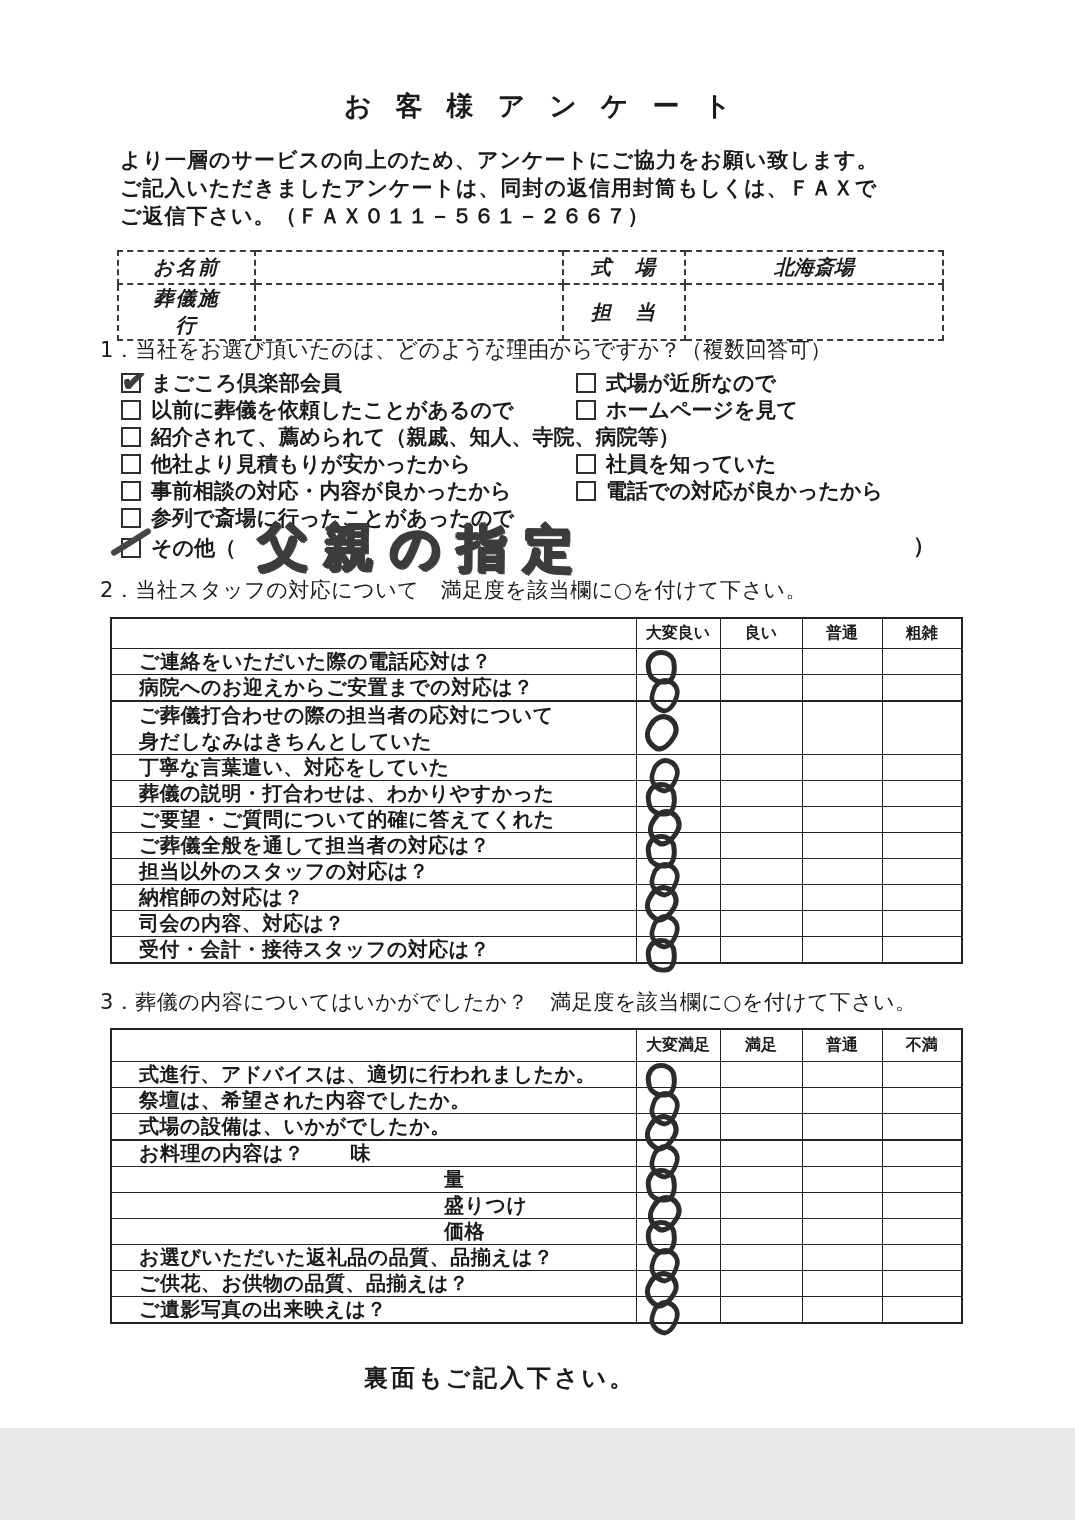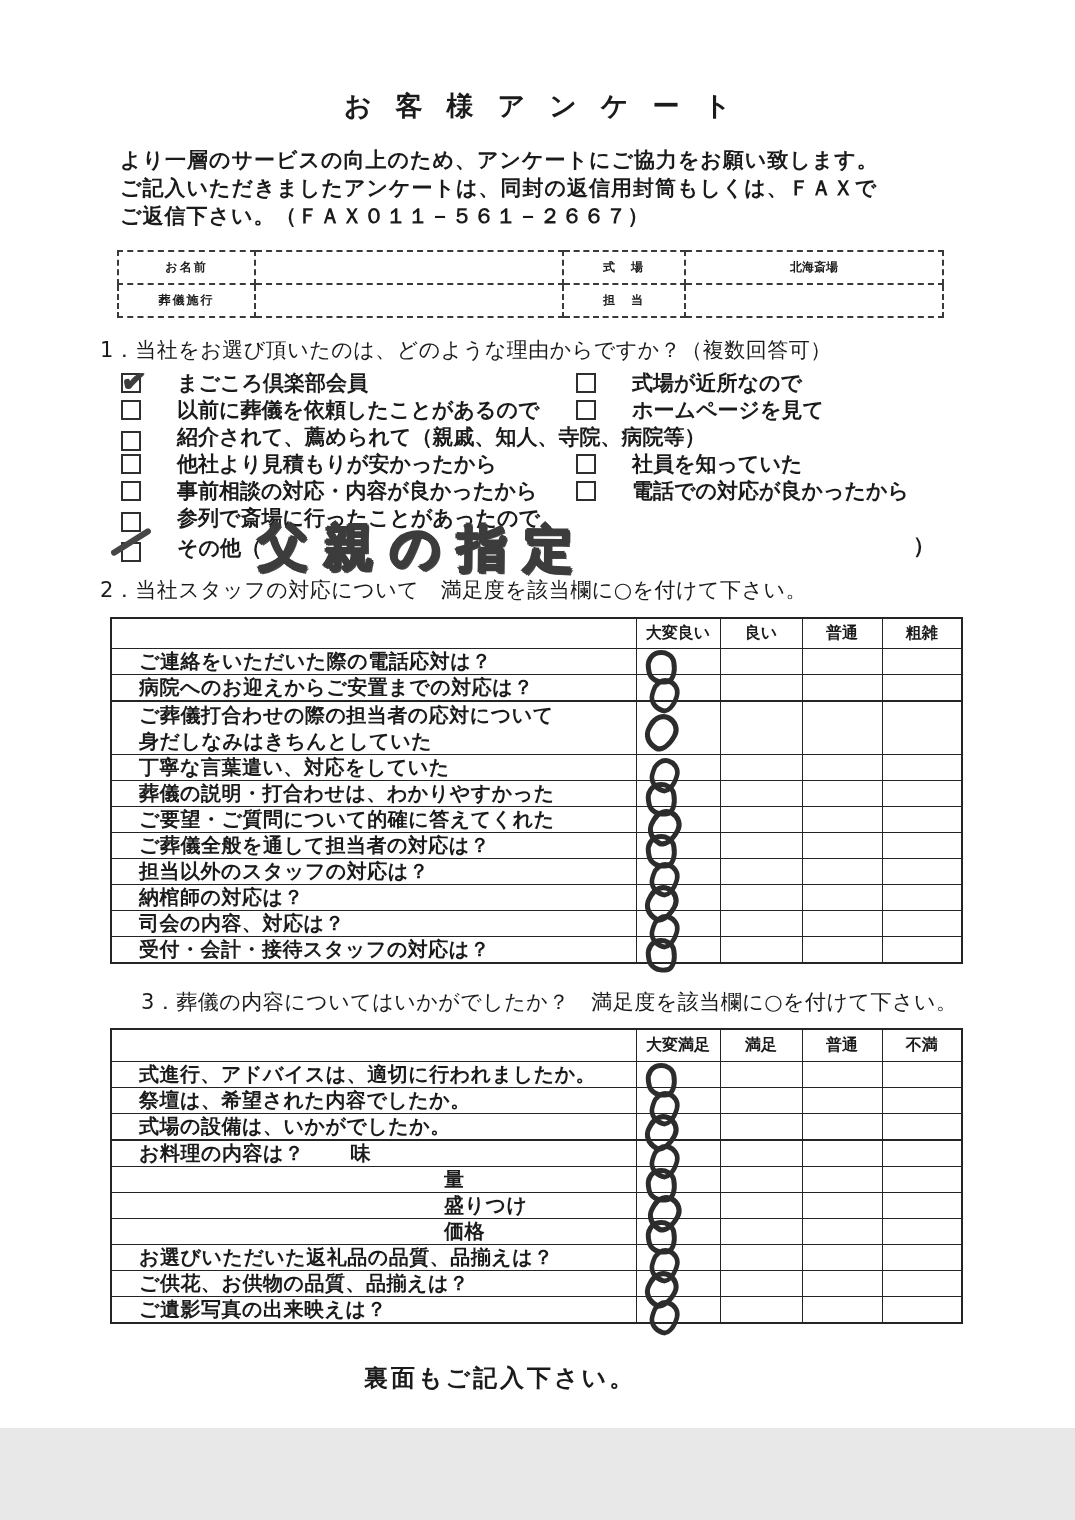--- a/index.html
+++ b/index.html
@@ -18,58 +18,58 @@
   .intro {
     position:absolute; top:146px; left:120px; width:830px;
     font-size:21px; font-weight:600; line-height:28px; letter-spacing:1px;
   }
   
   .info-table {
     position:absolute; top:250px; left:117px;
     border-collapse:collapse; table-layout:fixed;
   }
   .info-table td {
-    border:2px dashed #3a3a3a; height:31px; font-size:12px; font-weight:600;
-    padding:0 24px; overflow:hidden;
+    border:2px dashed #3a3a3a; height:31px; font-size:20px; font-weight:600;
+    padding:0 24px; overflow:hidden;font-style:italic;
   }
   .info-table td.lbl { text-align:center; letter-spacing:2px; }
   .info-table td.val { text-align:center; }
   
   .q1 { position:absolute; top:336px; left:100px; width:900px; }
   .q-heading { font-size:21px; font-weight:400; letter-spacing:0.5px; white-space:nowrap; }
   .cb-row { display:flex; align-items:center; height:27px; position:relative; }
   .cb-row.first { margin-top:5px; }
   .cb-cell { display:flex; align-items:center; }
   .cb-cell.left { width:455px; flex:none; }
-  .cb-cell.wide { width:auto;align-items:flex-end; }
+  .cb-cell.wide { width:auto; }
   .cb-box {
     position:relative; flex:none; width:16px; height:16px;
     border:2px solid #2f2f2f; margin-left:21px; background:#fff;
   }
-  .cb-label { margin-left:36px; font-size:21px; font-weight:600; white-space:nowrap; }
+  .cb-label { margin-left:10px; font-size:21px; font-weight:600; white-space:nowrap; }
   .cb-check {
     position:absolute; left:-2px; top:-12px; font-size:30px; font-weight:bold;
     color:#3e3e3e; transform:rotate(6deg);
     text-shadow:1px 0 0 #3e3e3e,0 1px 0 #3e3e3e,1px 1px 0 #4a4a4a;
   }
   .slash-check {
     position:absolute; left:8px; top:8px; width:46px; height:6px;
     background:#464646; transform:rotate(-32deg); border-radius:3px;
   }
   .other-row { height:34px; }
   .handwriting {
     position:absolute; left:158px; top:-16px; z-index:3;
     font-size:50px; font-weight:bold; color:#3c3c3c;
     letter-spacing:16px; white-space:nowrap; transform:rotate(0.5deg);
     text-shadow:1.5px 0 0 #3c3c3c,-1.5px 0 0 #3c3c3c,0 1.5px 0 #3c3c3c,0 -1.5px 0 #3c3c3c,2px 2px 0 #4a4a4a;
   }
   .close-paren { position:absolute; left:813px; top:0; font-size:22px; font-weight:600; }
   
   .h2 { position:absolute; top:576px; left:100px; }
-  .h3 { position:absolute; top:988px; left:100px;margin-left:41px; }
+  .h3 { position:absolute; top:988px; left:100px; }
   
   .rating-table {
     position:absolute; left:110px; border-collapse:collapse; table-layout:fixed;
     width:851px; background:#fff;padding-left:26px;
   }
   .t2 { top:617px; }
   .t3 { top:1028px;border-radius:18px; }
   .rating-table col.c-q { width:525px; }
   .rating-table col.c-r1 { width:84px; }
   .rating-table col.c-r2 { width:82px; }

